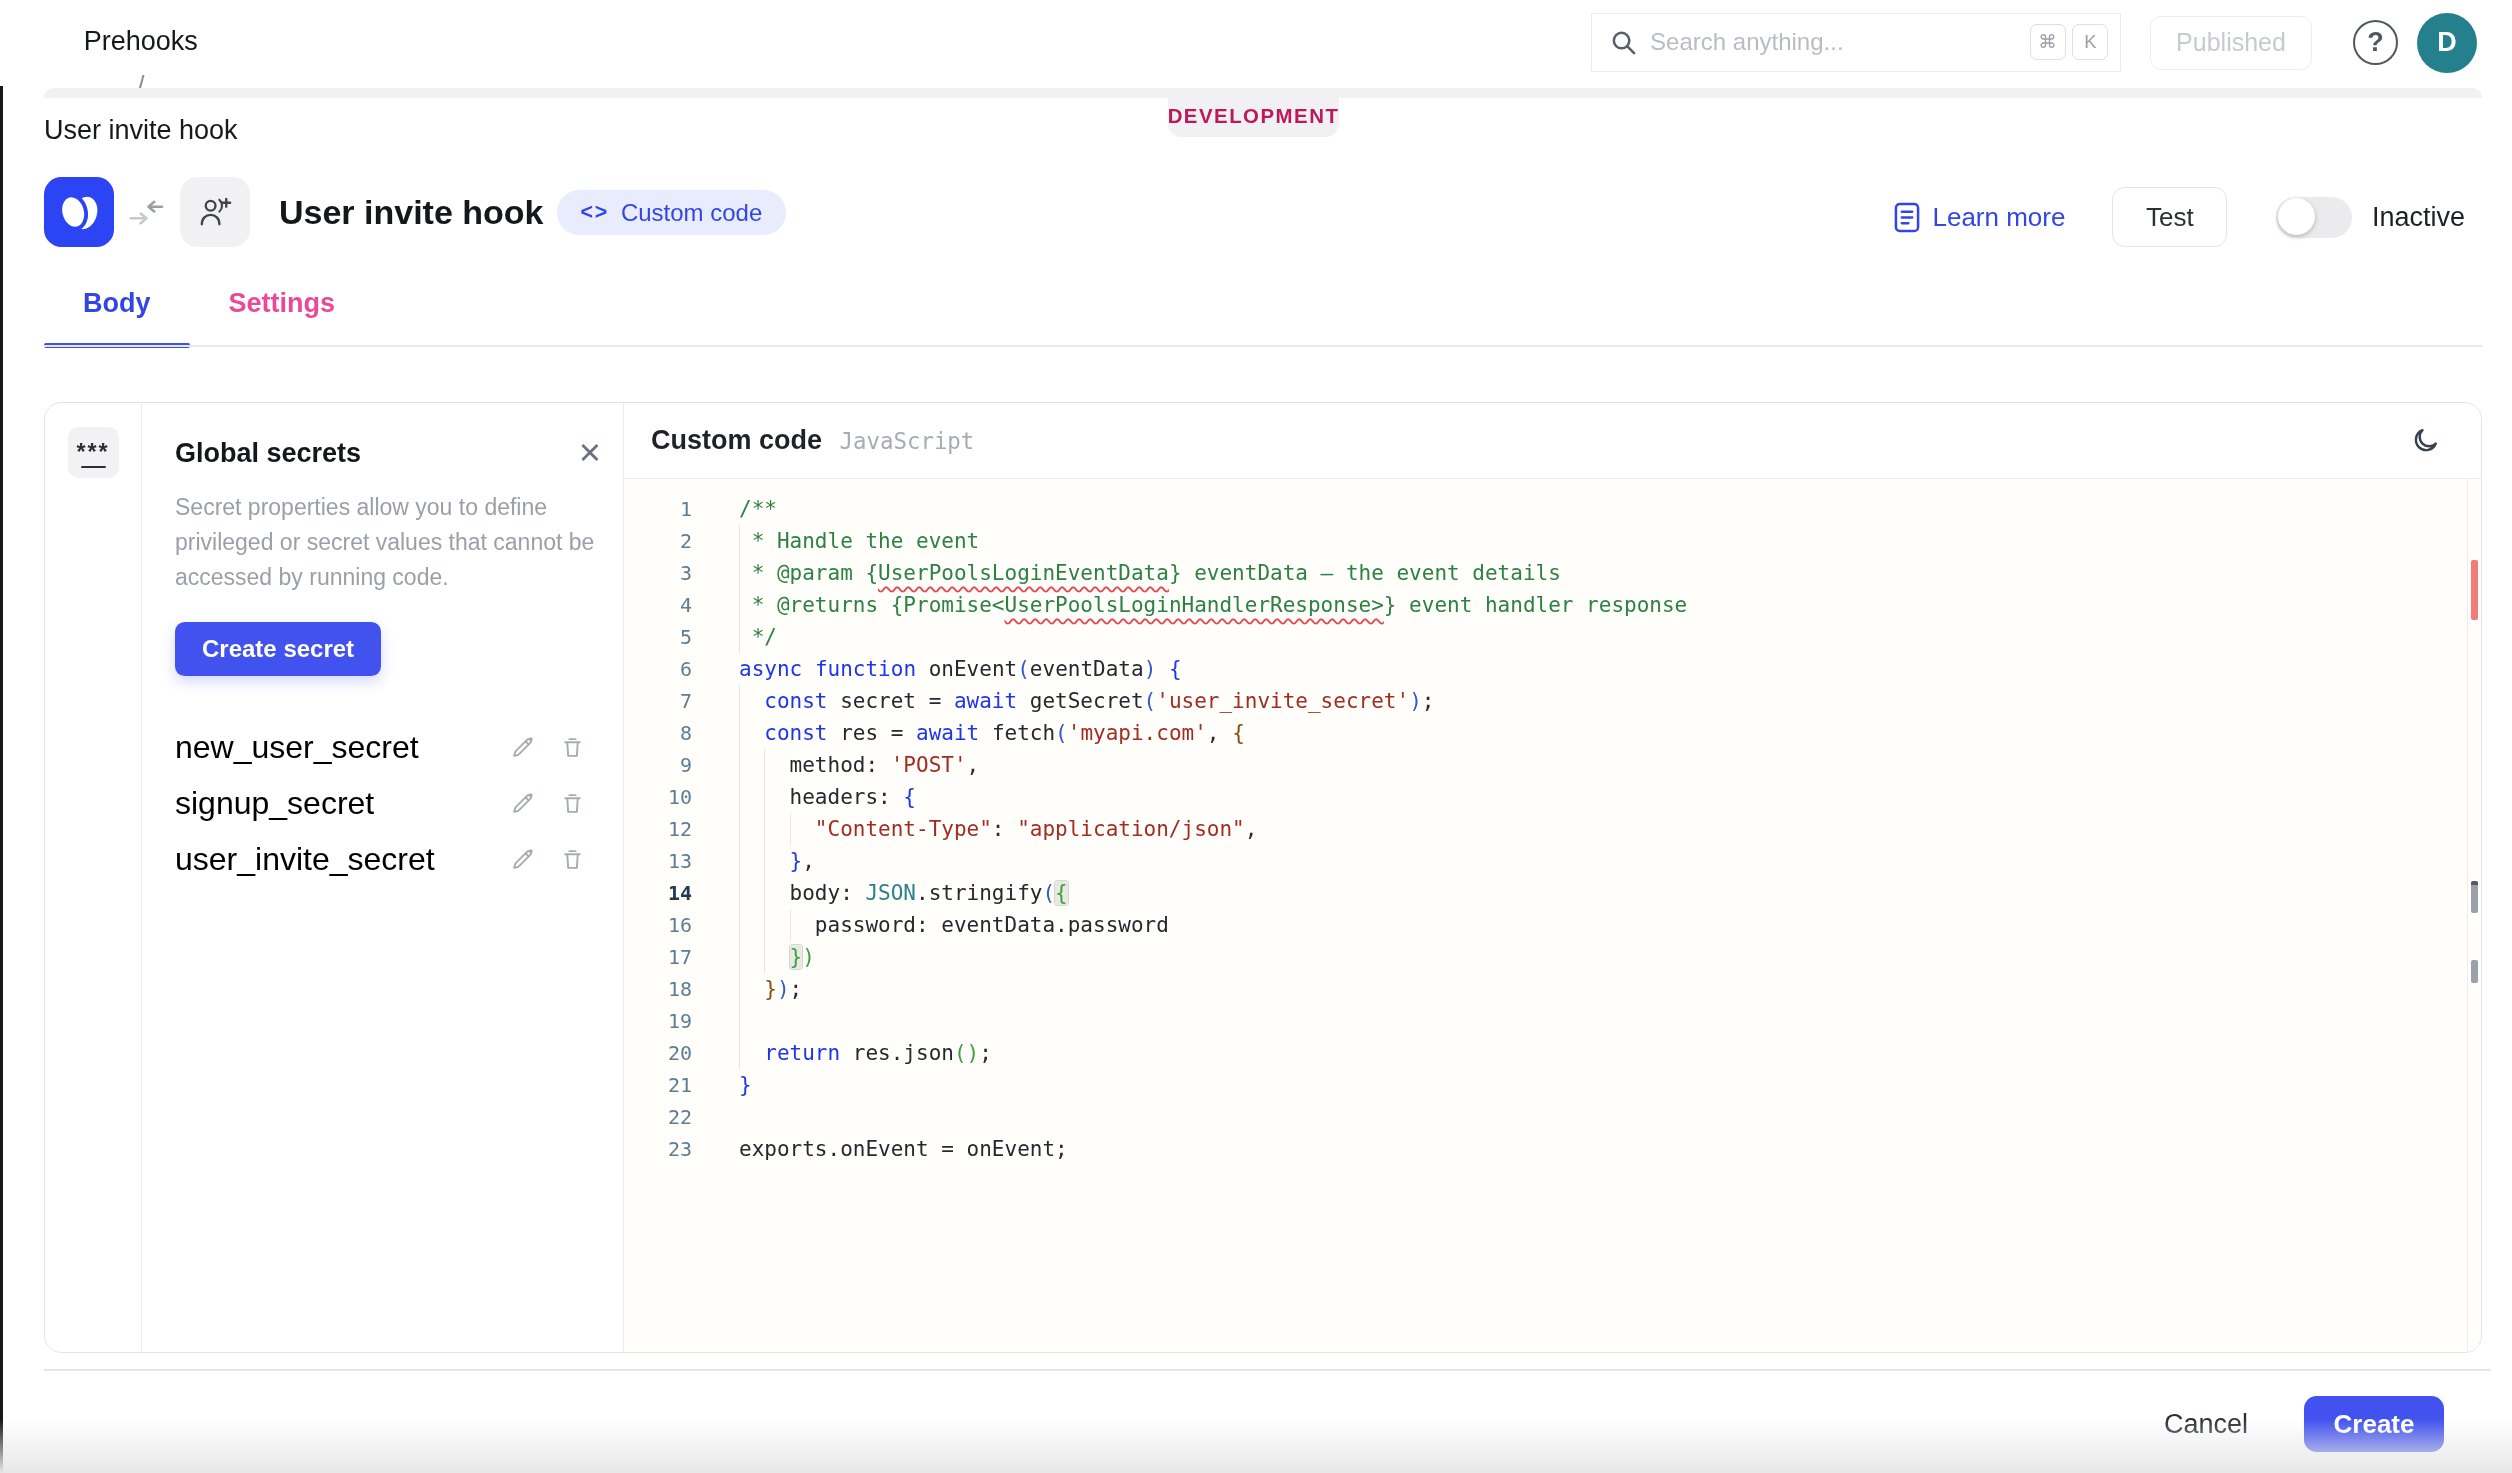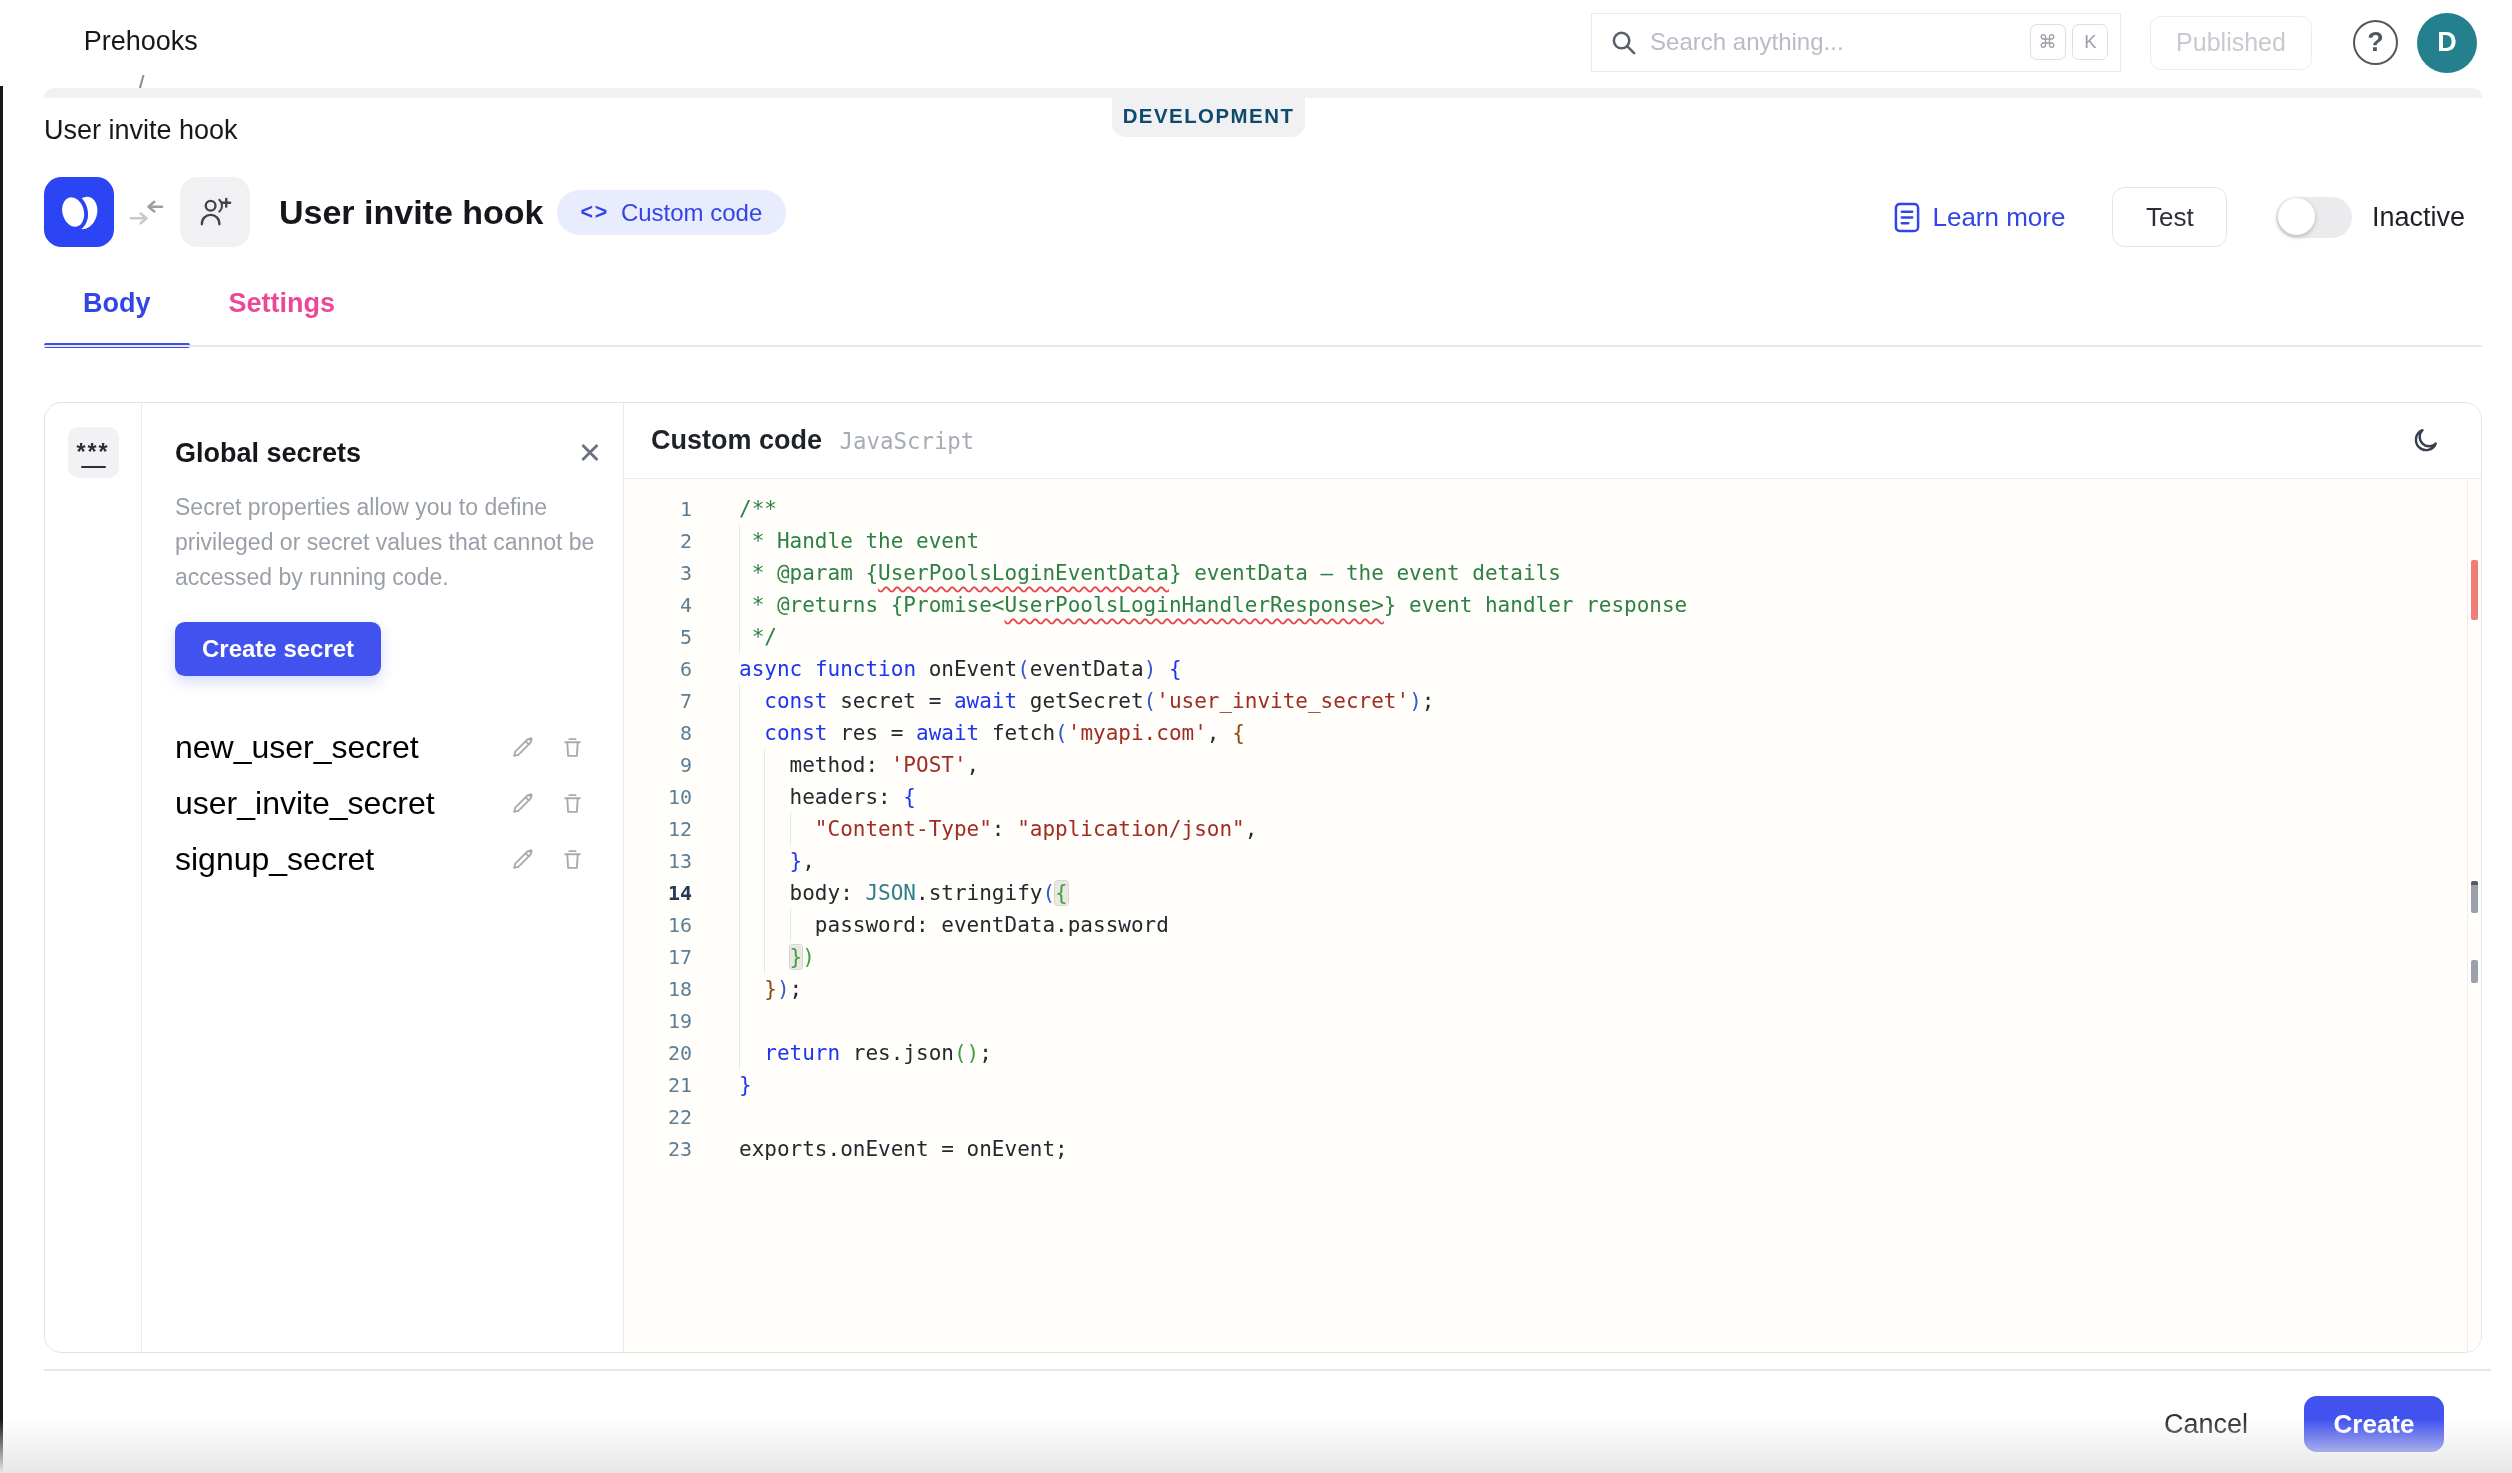--- a/index.html
+++ b/index.html
@@ -14,21 +14,21 @@
   .breadcrumb .sep { color:#8b9098; font-weight:400; }
   .searchbox { position:absolute; left:1591px; top:12.6px; width:530px; height:59px; border:1.5px solid #e9eaec; border-radius:1px; display:flex; align-items:center; padding:0 11.7px 0 17.5px; background:#fff; }
   .searchbox .ph { color:#b8bcc4; font-size:24px; margin-left:13.6px; flex:1; }
   .key { border:1.5px solid #dcdee2; border-radius:6.8px; color:#9aa0a8; font-size:18.5px; height:36px; min-width:36px; display:flex; align-items:center; justify-content:center; margin-left:6.8px; background:#fff; }
   .published { position:absolute; left:2150px; top:15.6px; width:162px; height:54px; border:1.5px solid #ededef; border-radius:10.7px; background:#fff; color:#c7cacf; font-size:25px; font-weight:500; display:flex; align-items:center; justify-content:center; }
   .help { position:absolute; left:2353px; top:20.4px; width:45px; height:45px; border:2.9px solid #51575f; border-radius:50%; color:#51575f; font-size:27px; font-weight:700; display:flex; align-items:center; justify-content:center; }
   .avatar { position:absolute; left:2417px; top:12.6px; width:60px; height:60px; border-radius:50%; background:#23808c; color:#fff; font-size:27px; font-weight:600; display:flex; align-items:center; justify-content:center; }
 
   
   .dev-strip { position:absolute; left:44px; top:88px; width:2438px; height:9.7px; background:#f1f1f3; border-radius:9.7px 9.7px 0 0; }
-  .dev-badge { position:absolute; left:1112px; top:96px; width:193px; height:41px; background:#f1f1f3; border-radius:0 0 13.6px 13.6px; color:#0c4a6e; font-size:20.4px; font-weight:600; letter-spacing:1.5px; display:flex; align-items:center; justify-content:center; }
+  .dev-badge { position:absolute; left:1168px; top:96px; width:171px; height:41px; background:#f1f1f3; border-radius:0 0 13.6px 13.6px; color:#be185d; font-size:20.4px; font-weight:600; letter-spacing:1.5px; display:flex; align-items:center; justify-content:center; }
 
   
   .logo-tile { position:absolute; left:44px; top:177px; width:70px; height:70px; border-radius:17.5px; background:#2b45f5; display:flex; align-items:center; justify-content:center; }
   .connect-icon { position:absolute; left:125px; top:195px; }
   .usr-tile { position:absolute; left:180px; top:177px; width:70px; height:70px; border-radius:17.5px; background:#f1f1f3; display:flex; align-items:center; justify-content:center; }
   .page-title { position:absolute; left:279px; top:193px; font-size:34px; font-weight:600; color:#15171b; }
   .code-pill { position:absolute; left:557px; top:190px; height:45px; background:#e8ecfd; border-radius:22.4px; display:flex; align-items:center; padding:0 23.4px; gap:11.7px; color:#3246e8; font-size:24px; font-weight:500; }
   .code-pill .angle { font-size:21.4px; font-weight:600; letter-spacing:1.9px; }
   .hdr-right { position:absolute; right:47px; top:187px; display:flex; align-items:center; }
   .learnmore { display:flex; align-items:center; gap:12px; color:#3246e8; font-size:26px; font-weight:500; margin-right:47px; }
@@ -215,40 +215,40 @@
             <span>
               <svg width="25" height="25" viewBox="0 0 24 24">
                 <path d="M5 7h14" stroke="#a7abb2" stroke-width="1.8" stroke-linecap="round"></path>
                 <path d="M9 4h6" stroke="#a7abb2" stroke-width="1.8" stroke-linecap="round"></path>
                 <path d="M7 7l.8 13h8.4L17 7" fill="none" stroke="#a7abb2" stroke-width="1.8" stroke-linejoin="round"></path>
               </svg>
             </span>
           </span>
         </div>
         <div class="secret-row">
-          <span class="secret-name">user_invite_secret</span>
+          <span class="secret-name">signup_secret</span>
           <span class="act">
             <span>
               <svg width="25" height="25" viewBox="0 0 24 24">
                 <path d="M4 20l1-4L16.5 4.5a2.1 2.1 0 0 1 3 3L8 19l-4 1z" fill="none" stroke="#a7abb2" stroke-width="1.8" stroke-linejoin="round"></path>
                 <path d="M15 6l3 3" stroke="#a7abb2" stroke-width="1.8"></path>
                 <path d="M17.5 3.8l2.7 2.7 1-1a1.9 1.9 0 0 0-2.7-2.7z" fill="#a7abb2"></path>
               </svg>
             </span>
             <span>
               <svg width="25" height="25" viewBox="0 0 24 24">
                 <path d="M5 7h14" stroke="#a7abb2" stroke-width="1.8" stroke-linecap="round"></path>
                 <path d="M9 4h6" stroke="#a7abb2" stroke-width="1.8" stroke-linecap="round"></path>
                 <path d="M7 7l.8 13h8.4L17 7" fill="none" stroke="#a7abb2" stroke-width="1.8" stroke-linejoin="round"></path>
               </svg>
             </span>
           </span>
         </div>
         <div class="secret-row">
-          <span class="secret-name">signup_secret</span>
+          <span class="secret-name">user_invite_secret</span>
           <span class="act">
             <span>
               <svg width="25" height="25" viewBox="0 0 24 24">
                 <path d="M4 20l1-4L16.5 4.5a2.1 2.1 0 0 1 3 3L8 19l-4 1z" fill="none" stroke="#a7abb2" stroke-width="1.8" stroke-linejoin="round"></path>
                 <path d="M15 6l3 3" stroke="#a7abb2" stroke-width="1.8"></path>
                 <path d="M17.5 3.8l2.7 2.7 1-1a1.9 1.9 0 0 0-2.7-2.7z" fill="#a7abb2"></path>
               </svg>
             </span>
             <span>
               <svg width="25" height="25" viewBox="0 0 24 24">

